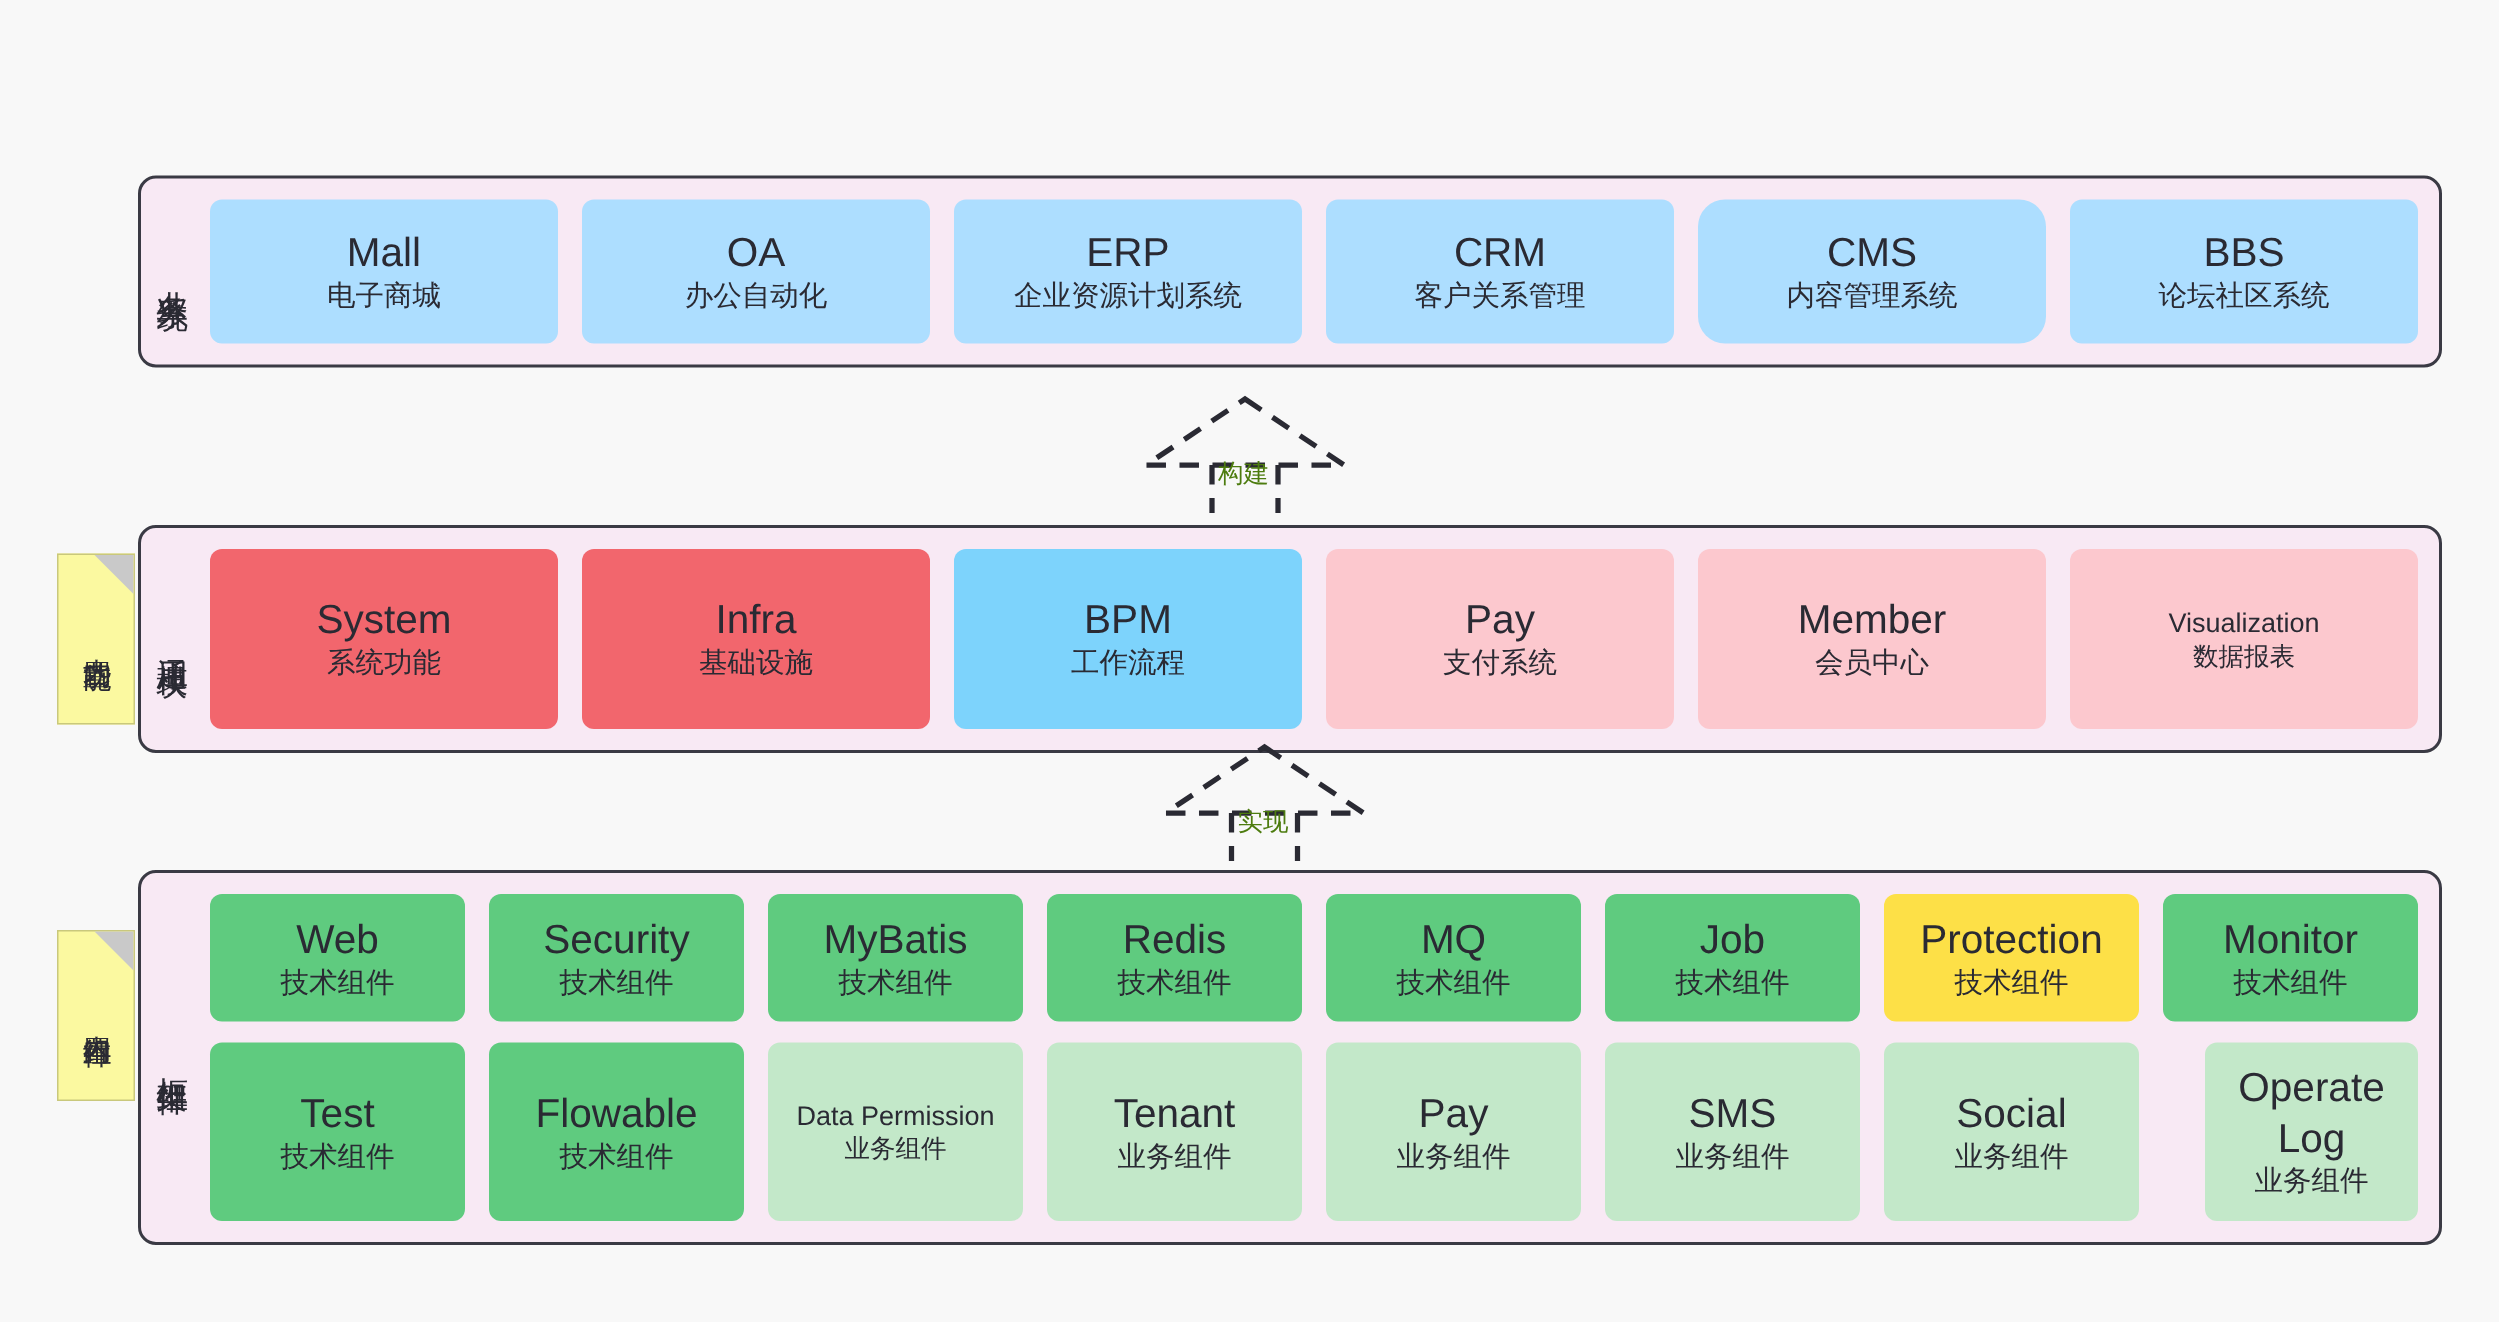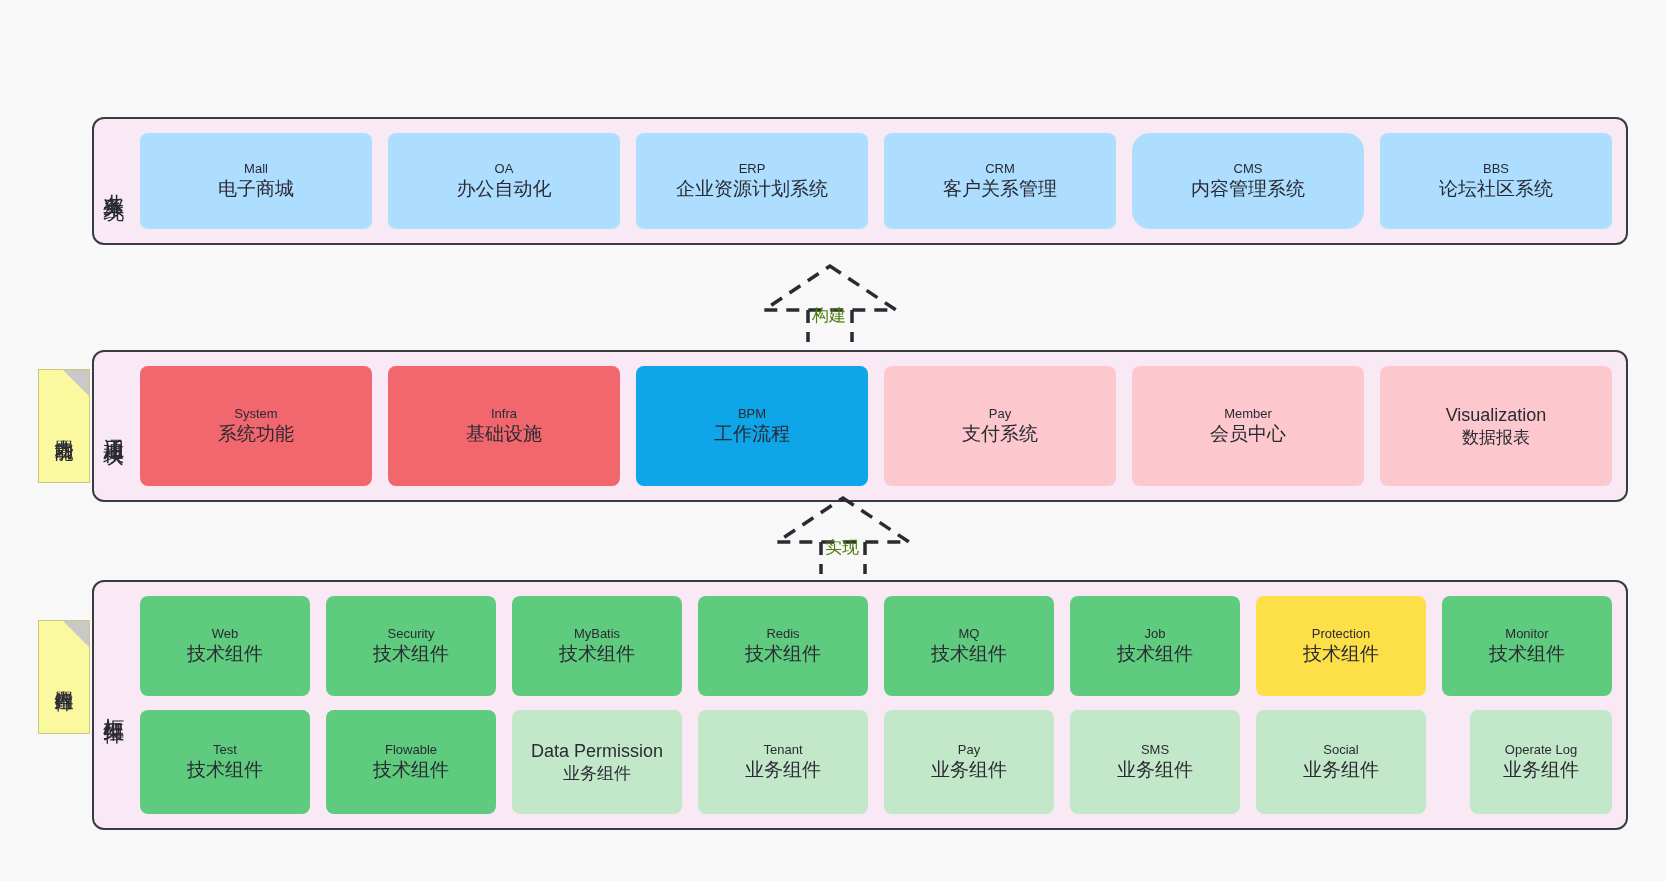--- a/index.html
+++ b/index.html
@@ -64,21 +64,21 @@
     display: flex;
     flex-direction: column;
     align-items: center;
     justify-content: center;
     text-align: center;
     color: #2a2a33;
     line-height: 1.24;
     box-sizing: border-box;
     padding: 4px 6px;
   }
-  .card .t1 { font-size: 13px; }
+  .card .t1 { font-size: 27px; }
   .card .t2 { font-size: 19px; }
   .card.small .t1 { font-size: 18px; }
   .card.small .t2 { font-size: 17px; }
 
   
   .note {
     position: absolute;
     background: #fbf9a0;
     border: 1px solid #c9c87c;
     box-sizing: border-box;
@@ -169,21 +169,21 @@
     <div class="sect-label">通用模块</div>
     <div class="cards row6" id="cards-common">
         <div class="card" style="background: rgb(242, 102, 109);">
           <div class="t1">System</div>
           <div class="t2">系统功能</div>
         </div>
         <div class="card" style="background: rgb(242, 102, 109);">
           <div class="t1">Infra</div>
           <div class="t2">基础设施</div>
         </div>
-        <div class="card" style="background: #0ea5e9;">
+        <div class="card" style="background: #7dd3fc;">
           <div class="t1">BPM</div>
           <div class="t2">工作流程</div>
         </div>
         <div class="card" style="background: rgb(252, 200, 206);">
           <div class="t1">Pay</div>
           <div class="t2">支付系统</div>
         </div>
         <div class="card" style="background: rgb(252, 200, 206);">
           <div class="t1">Member</div>
           <div class="t2">会员中心</div>

